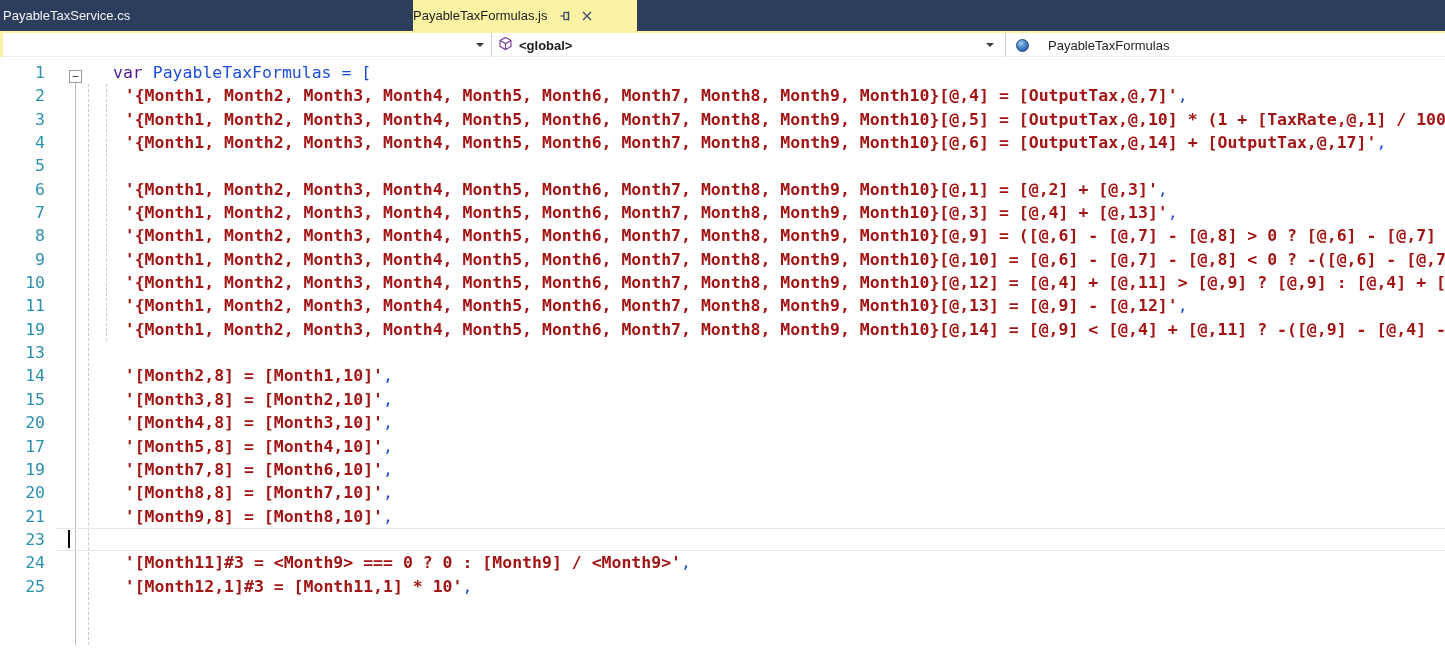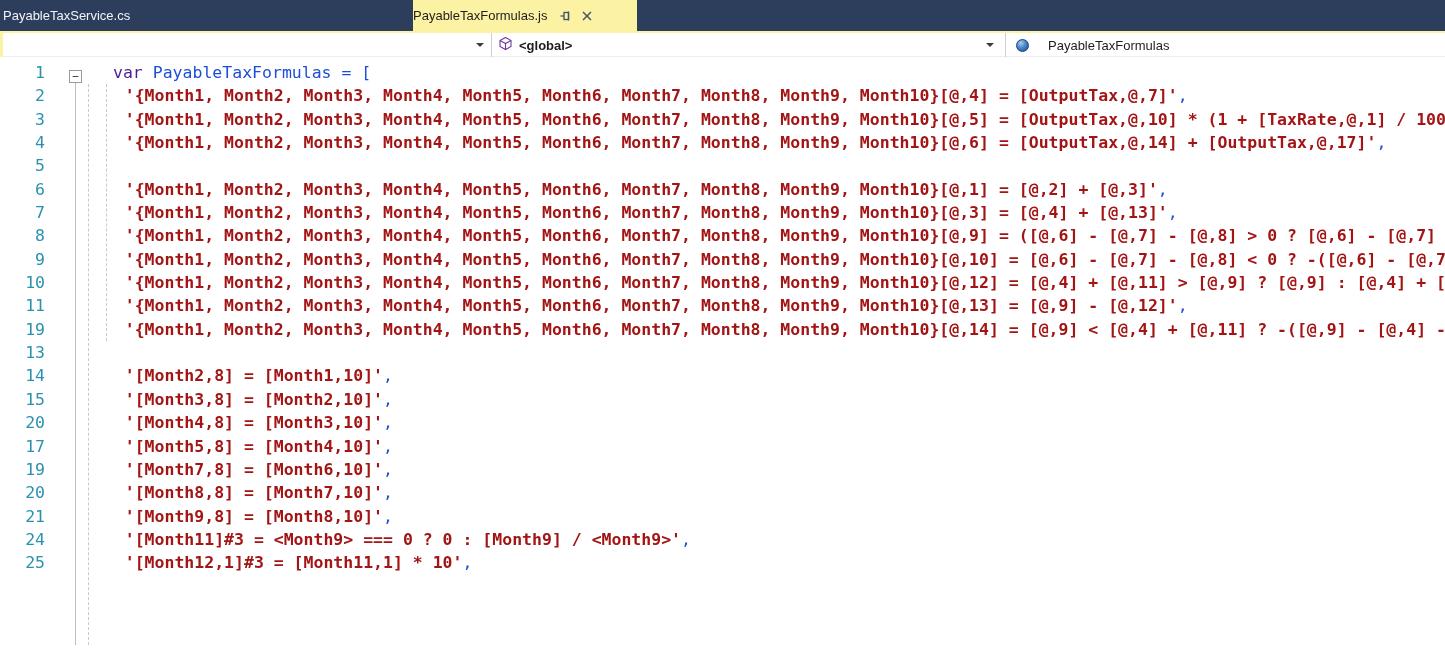--- a/index.html
+++ b/index.html
@@ -151,16 +151,17 @@
       <div class="row"><span class="ln">11</span><span class="linebody"><span class="codetext"><span class="tok-string">    '{Month1, Month2, Month3, Month4, Month5, Month6, Month7, Month8, Month9, Month10}[@,13] = [@,9] - [@,12]'</span><span class="tok-plain">,</span></span></span></div>
       <div class="row"><span class="ln">19</span><span class="linebody"><span class="codetext"><span class="tok-string">    '{Month1, Month2, Month3, Month4, Month5, Month6, Month7, Month8, Month9, Month10}[@,14] = [@,9] &lt; [@,4] + [@,11] ? -([@,9] - [@,4] - [</span></span></span></div>
       <div class="row"><span class="ln">13</span><span class="linebody"><span class="codetext"></span></span></div>
       <div class="row"><span class="ln">14</span><span class="linebody"><span class="codetext"><span class="tok-string">    '[Month2,8] = [Month1,10]'</span><span class="tok-plain">,</span></span></span></div>
       <div class="row"><span class="ln">15</span><span class="linebody"><span class="codetext"><span class="tok-string">    '[Month3,8] = [Month2,10]'</span><span class="tok-plain">,</span></span></span></div>
       <div class="row"><span class="ln">20</span><span class="linebody"><span class="codetext"><span class="tok-string">    '[Month4,8] = [Month3,10]'</span><span class="tok-plain">,</span></span></span></div>
       <div class="row"><span class="ln">17</span><span class="linebody"><span class="codetext"><span class="tok-string">    '[Month5,8] = [Month4,10]'</span><span class="tok-plain">,</span></span></span></div>
       <div class="row"><span class="ln">19</span><span class="linebody"><span class="codetext"><span class="tok-string">    '[Month7,8] = [Month6,10]'</span><span class="tok-plain">,</span></span></span></div>
       <div class="row"><span class="ln">20</span><span class="linebody"><span class="codetext"><span class="tok-string">    '[Month8,8] = [Month7,10]'</span><span class="tok-plain">,</span></span></span></div>
       <div class="row"><span class="ln">21</span><span class="linebody"><span class="codetext"><span class="tok-string">    '[Month9,8] = [Month8,10]'</span><span class="tok-plain">,</span></span></span></div>
+      <div class="row current"><span class="ln">23</span><span class="linebody"><span class="codetext"></span></span><span class="caret"></span></div>
       <div class="row"><span class="ln">24</span><span class="linebody"><span class="codetext"><span class="tok-string">    '[Month11]#3 = &lt;Month9&gt; === 0 ? 0 : [Month9] / &lt;Month9&gt;'</span><span class="tok-plain">,</span></span></span></div>
       <div class="row"><span class="ln">25</span><span class="linebody"><span class="codetext"><span class="tok-string">    '[Month12,1]#3 = [Month11,1] * 10'</span><span class="tok-plain">,</span></span></span></div>
     </div>
 </div>
 
 </body></html>

